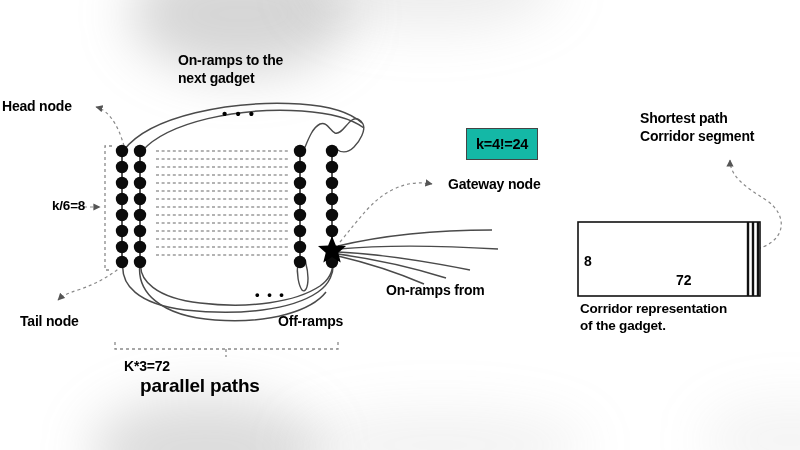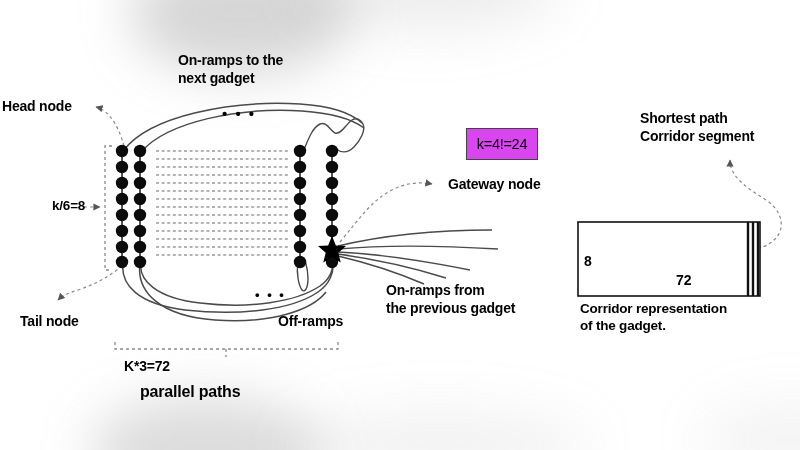--- a/index.html
+++ b/index.html
@@ -27,23 +27,23 @@
     font-weight:bold;
     color:#000;
     line-height:1.18;
     white-space:pre;
     letter-spacing:-0.2px;
   }
   .lbl.c{}
   .k-box{
     position:absolute;
     border:1.6px solid #444;
-    background:#d946ef;
+    background:#14b8a6;
     display:flex;align-items:center;justify-content:center;
-    font-weight:normal;
+    font-weight:bold;
     letter-spacing:-0.3px;
   }
   .num{
     position:absolute;
     font-weight:bold;
     color:#000;
   }
 </style>
 </head>
 <body>
@@ -204,24 +204,23 @@
   <div class="lbl c" style="left:178px;top:52px;width:170px;font-size:14px;">On-ramps to the</div>
   <div class="lbl c" style="left:178px;top:70px;width:170px;font-size:14px;">next gadget</div>
 
   <div class="lbl" style="left:222px;top:105px;font-size:15px;letter-spacing:2px;color:#000;">• • •</div>
 
   <div class="lbl" style="left:255px;top:287px;font-size:13px;letter-spacing:2px;color:#000;">• • •</div>
 
   <div class="lbl" style="left:278px;top:313px;font-size:14px;">Off-ramps</div>
 
   <div class="lbl c" style="left:124px;top:358px;width:175px;font-size:14px;">K*3=72</div>
-  <div class="lbl c" style="left:140px;top:375px;width:175px;font-size:16px;margin-top:8px;">parallel paths</div>
+  <div class="lbl c" style="left:140px;top:375px;width:175px;font-size:19px;">parallel paths</div>
 
   <div class="lbl" style="left:386px;top:282px;font-size:14px;">On-ramps from</div>
-  <div class="lbl" style="left:386px;top:300px;font-size:14px;">the previous gadget</div>
 
   <div class="lbl" style="left:448px;top:176px;font-size:14px;">Gateway node</div>
 
   <div class="k-box" style="left:466px;top:128px;width:70px;height:30px;font-size:14.5px;">k=4!=24</div>
 
   <div class="lbl c" style="left:640px;top:110px;width:158px;font-size:14px;">Shortest path</div>
   <div class="lbl c" style="left:640px;top:128px;width:158px;font-size:14px;">Corridor segment</div>
 
   <div class="num" style="left:584px;top:253px;font-size:14px;">8</div>
   <div class="num" style="left:676px;top:272px;font-size:14px;">72</div>

